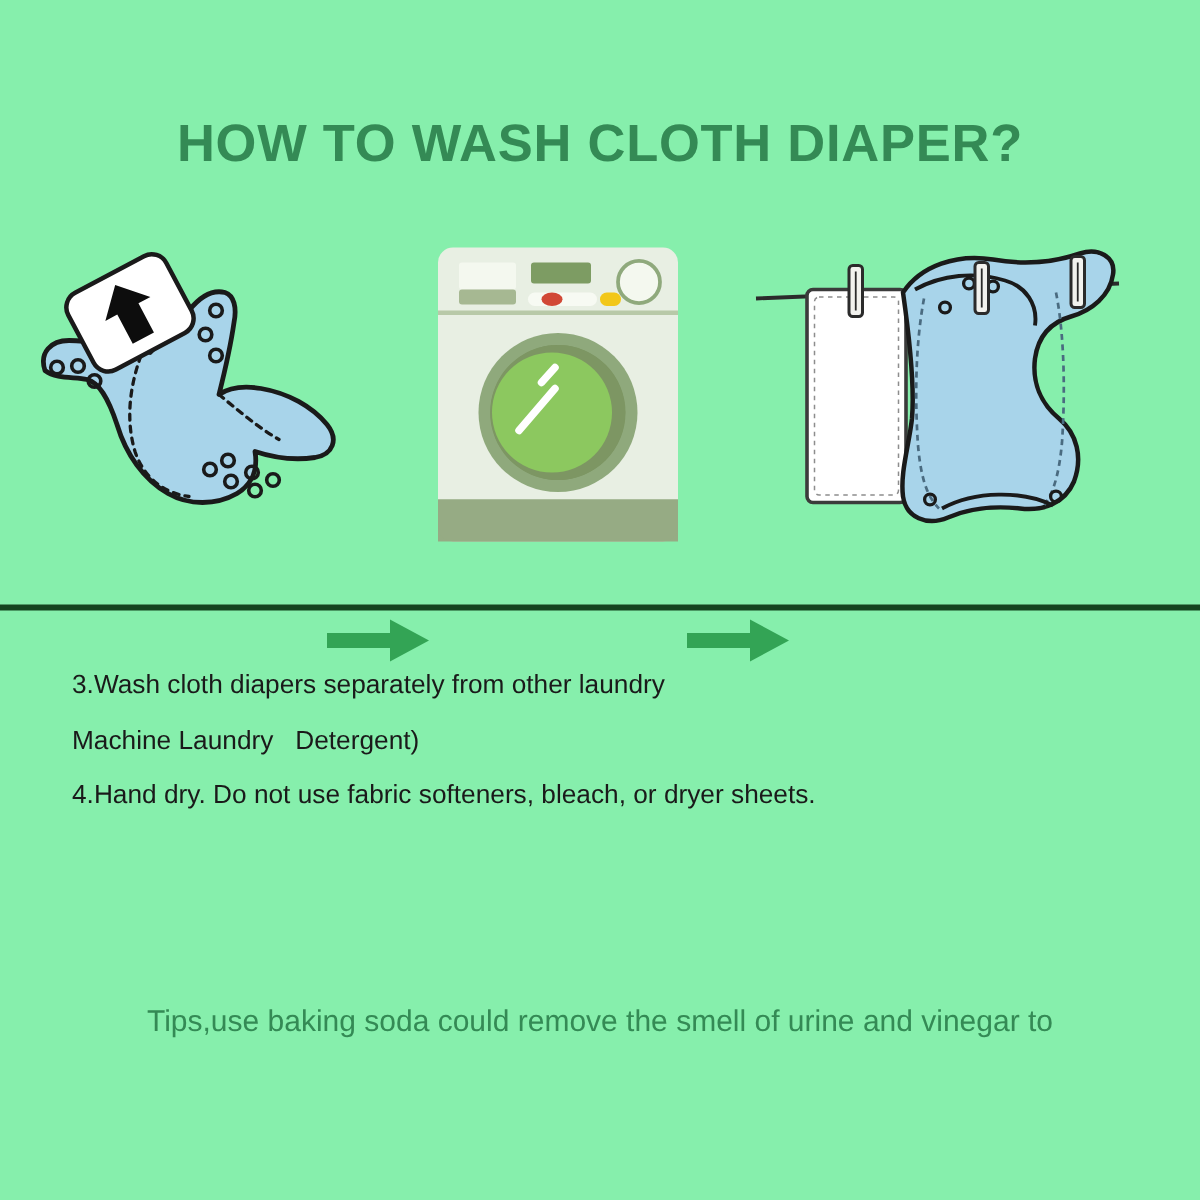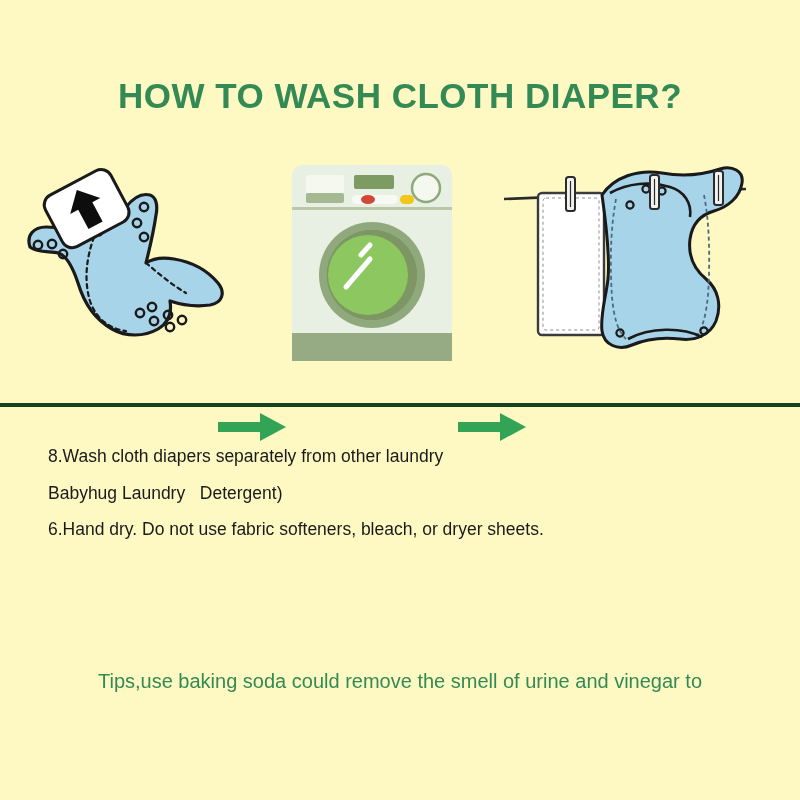--- a/index.html
+++ b/index.html
@@ -12,21 +12,21 @@
     height: 800px;
     position: relative;
     overflow: hidden;
     font-family: "Liberation Sans", sans-serif;
     -webkit-font-smoothing: antialiased;
   }
 
   .page {
     position: absolute;
     inset: 0;
-    background: #fef9c3;
+    background: #86efac;
   }
 
   
   .title {
     position: absolute;
     top: 76px;
     left: 0;
     width: 800px;
     text-align: center;
     font-family: "Liberation Sans", sans-serif;
@@ -247,22 +247,22 @@
             <line x1="220.5" y1="20" x2="220.5" y2="46" stroke-width="1.2"></line>
           </g>
         </g>
       </svg>
     </div>
   </div>
 
   <div class="divider"></div>
 
   <div class="steps">
-    <div class="step">8.Wash cloth diapers separately from other laundry</div>
-    <div class="step">Babyhug Laundry   Detergent)</div>
-    <div class="step">6.Hand dry. Do not use fabric softeners, bleach, or dryer sheets.</div>
+    <div class="step">3.Wash cloth diapers separately from other laundry</div>
+    <div class="step">Machine Laundry   Detergent)</div>
+    <div class="step">4.Hand dry. Do not use fabric softeners, bleach, or dryer sheets.</div>
   </div>
 
   <div class="tips">
     <span class="tips-line">Tips,use baking soda could remove the smell of urine and vinegar to</span>
   </div>
 
 </div>
 
 </body></html>

